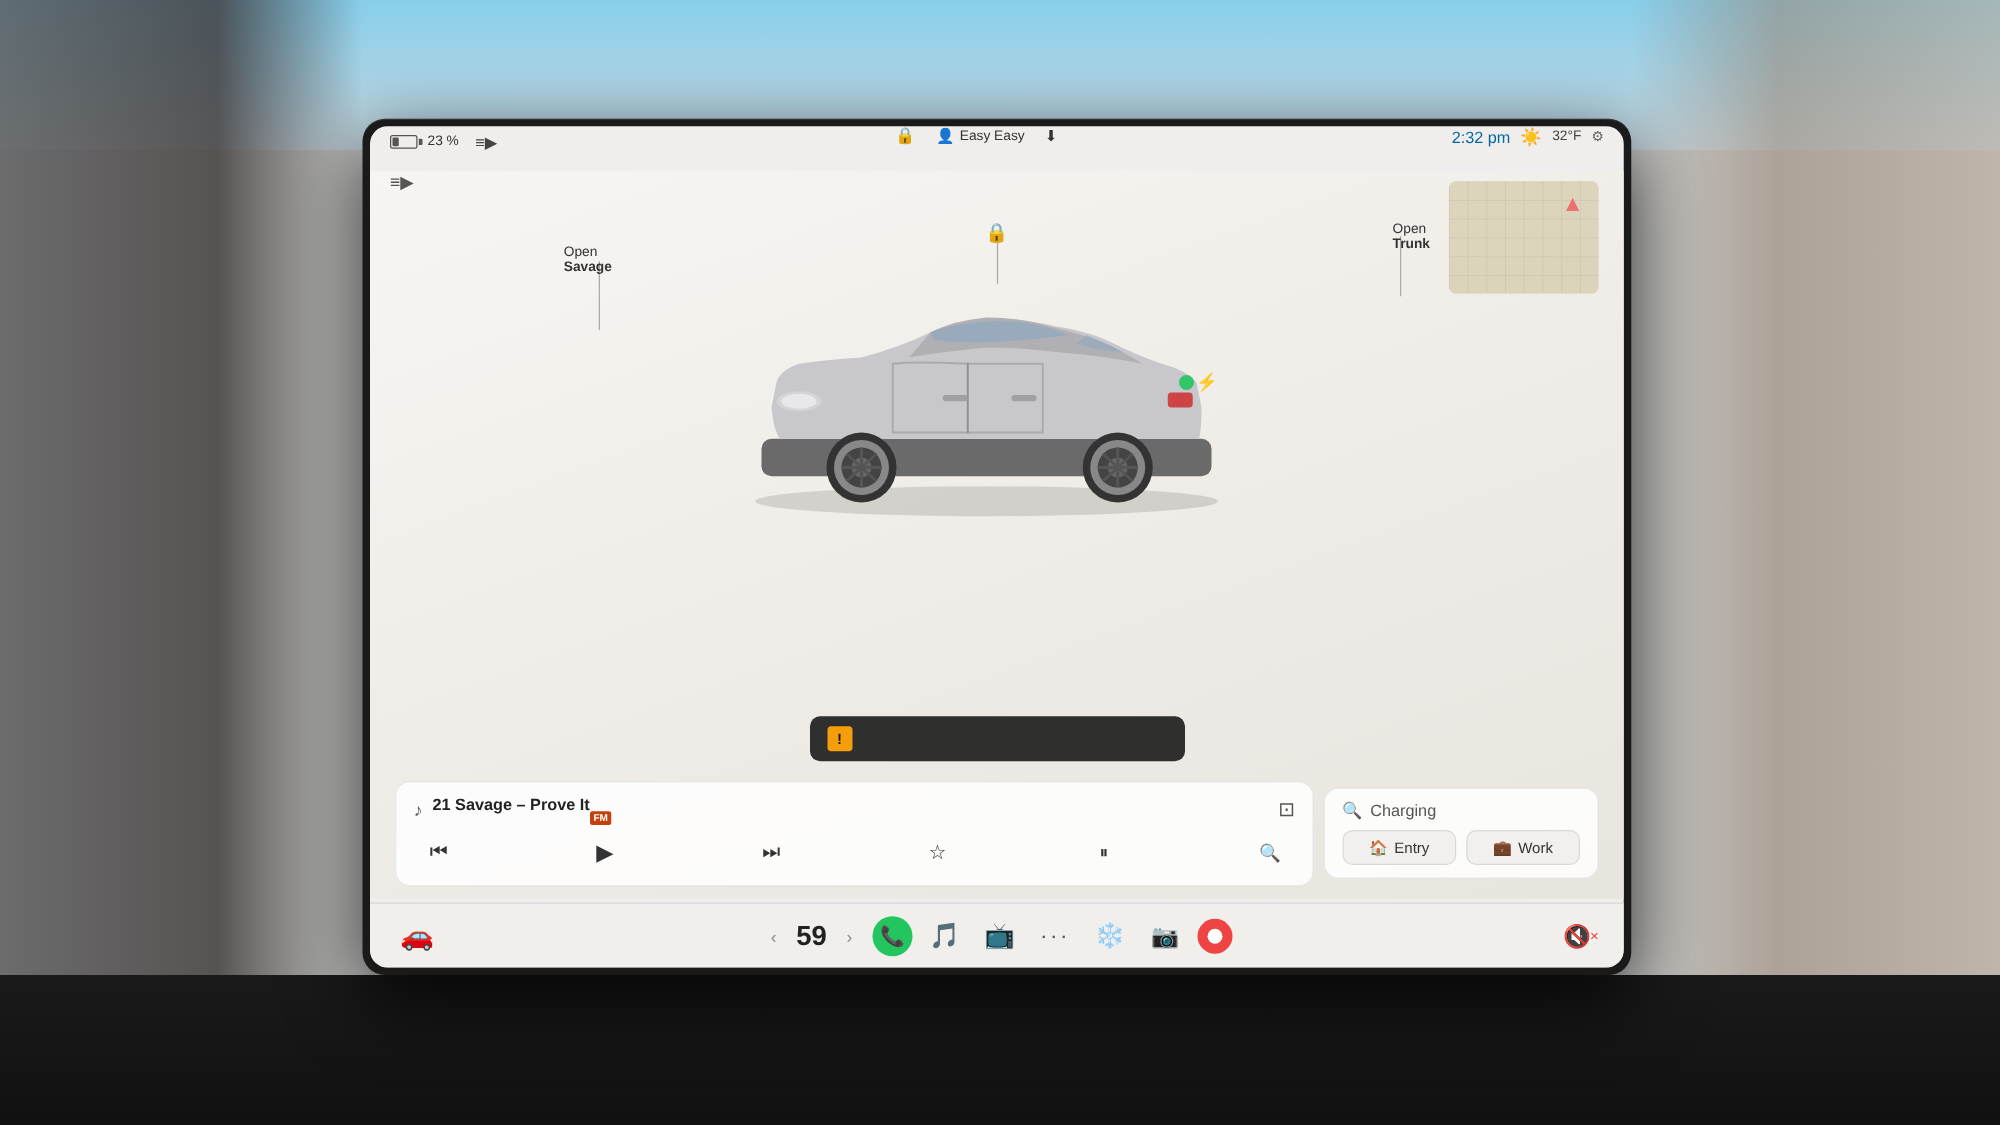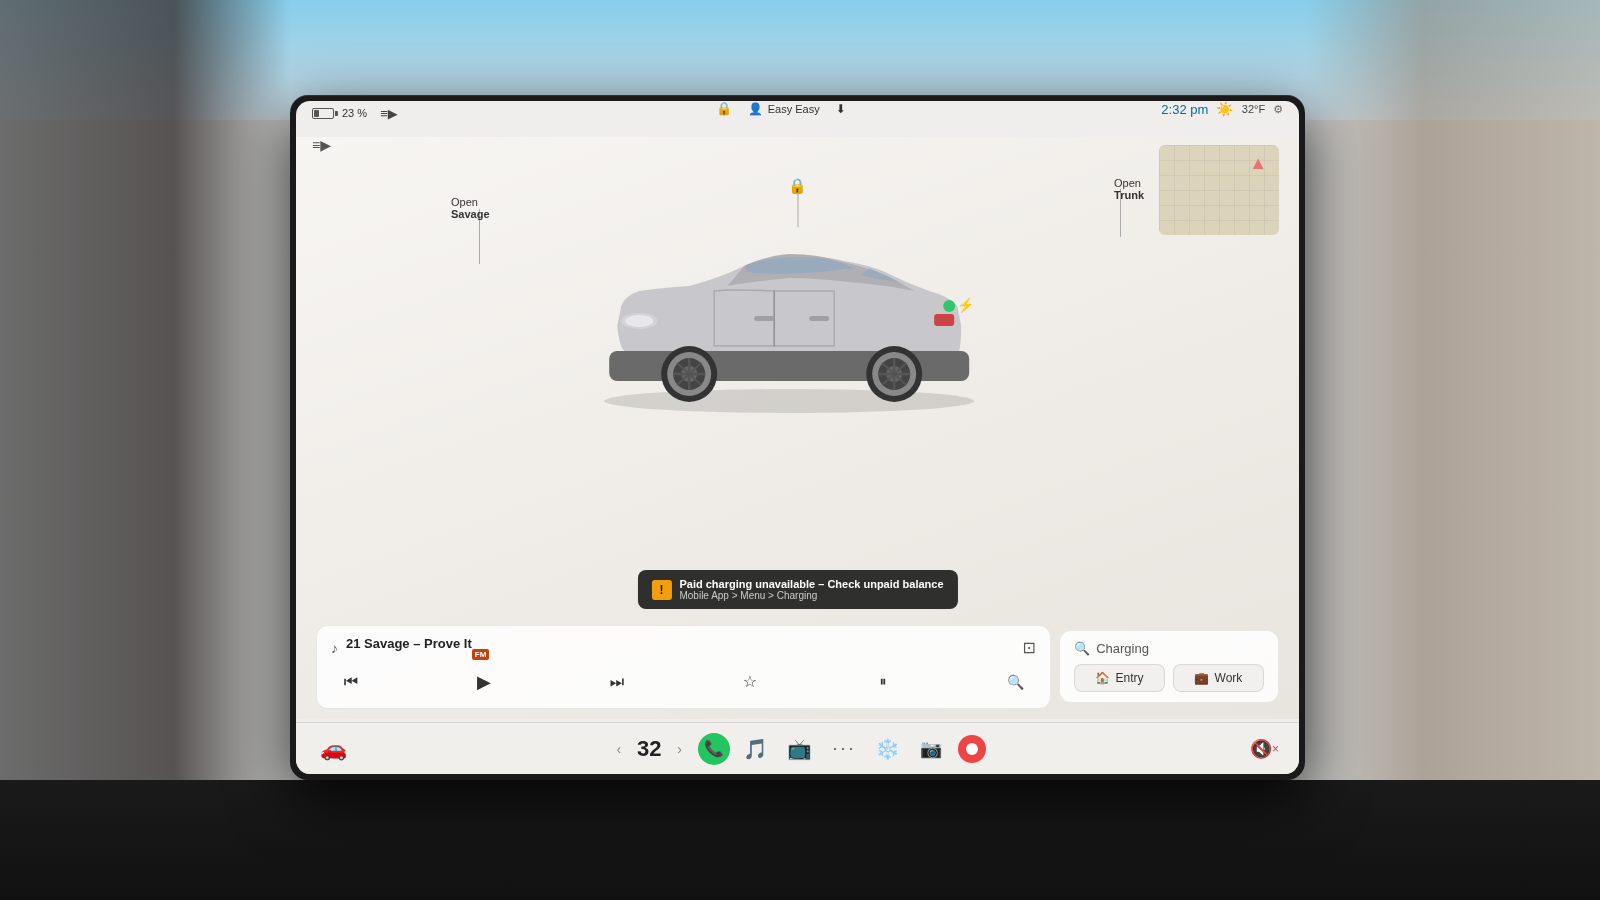--- a/index.html
+++ b/index.html
@@ -640,24 +640,20 @@
 
         <rect x="240" y="110" width="20" height="5" rx="2.5" fill="#a0a0a4"></rect>
 
         <circle cx="380" cy="100" r="6" fill="#22c55e" opacity="0.9"></circle>
         <text x="388" y="104" font-size="14" fill="#22c55e" font-weight="bold">⚡</text>
       </svg>
     </div>
 
     <div class="notification-banner">
       <div class="warning-icon-badge">!</div>
-      <div class="notif-text">
-        <span class="notif-title">Paid charging unavailable – Check unpaid balance</span>
-        <span class="notif-subtitle">Mobile App &gt; Menu &gt; Charging</span>
-      </div>
     </div>
 
     <div class="bottom-controls">
 
       <div class="music-player">
         <div class="music-info">
           <div class="music-title-area">
             <span class="music-note-icon">♪</span>
             <div class="music-meta">
               <span class="song-title">21 Savage – Prove It</span>
@@ -697,21 +693,21 @@
 
     </div>
 
     <div class="taskbar">
       <div class="taskbar-left">
         <div class="taskbar-icon active" style="font-size:22px;">🚗</div>
       </div>
 
       <div class="taskbar-center">
         <span style="font-size:14px;color:#888;cursor:pointer;">‹</span>
-        <span class="speed-display">32</span>
+        <span class="speed-display">59</span>
         <span style="font-size:14px;color:#888;cursor:pointer;">›</span>
         <div class="phone-icon-circle" style="margin-left:8px;">
           <span style="font-size:16px;">📞</span>
         </div>
         <div class="taskbar-icon" style="font-size:20px;">🎵</div>
         <div class="taskbar-icon" style="font-size:20px;color:#5b9cf6;">📺</div>
         <div class="taskbar-icon" style="font-size:18px;letter-spacing:2px;color:#555;">···</div>
         <div class="taskbar-icon" style="font-size:20px;">❄️</div>
         <div class="taskbar-icon" style="font-size:18px;">📷</div>
         <div class="rec-icon">

